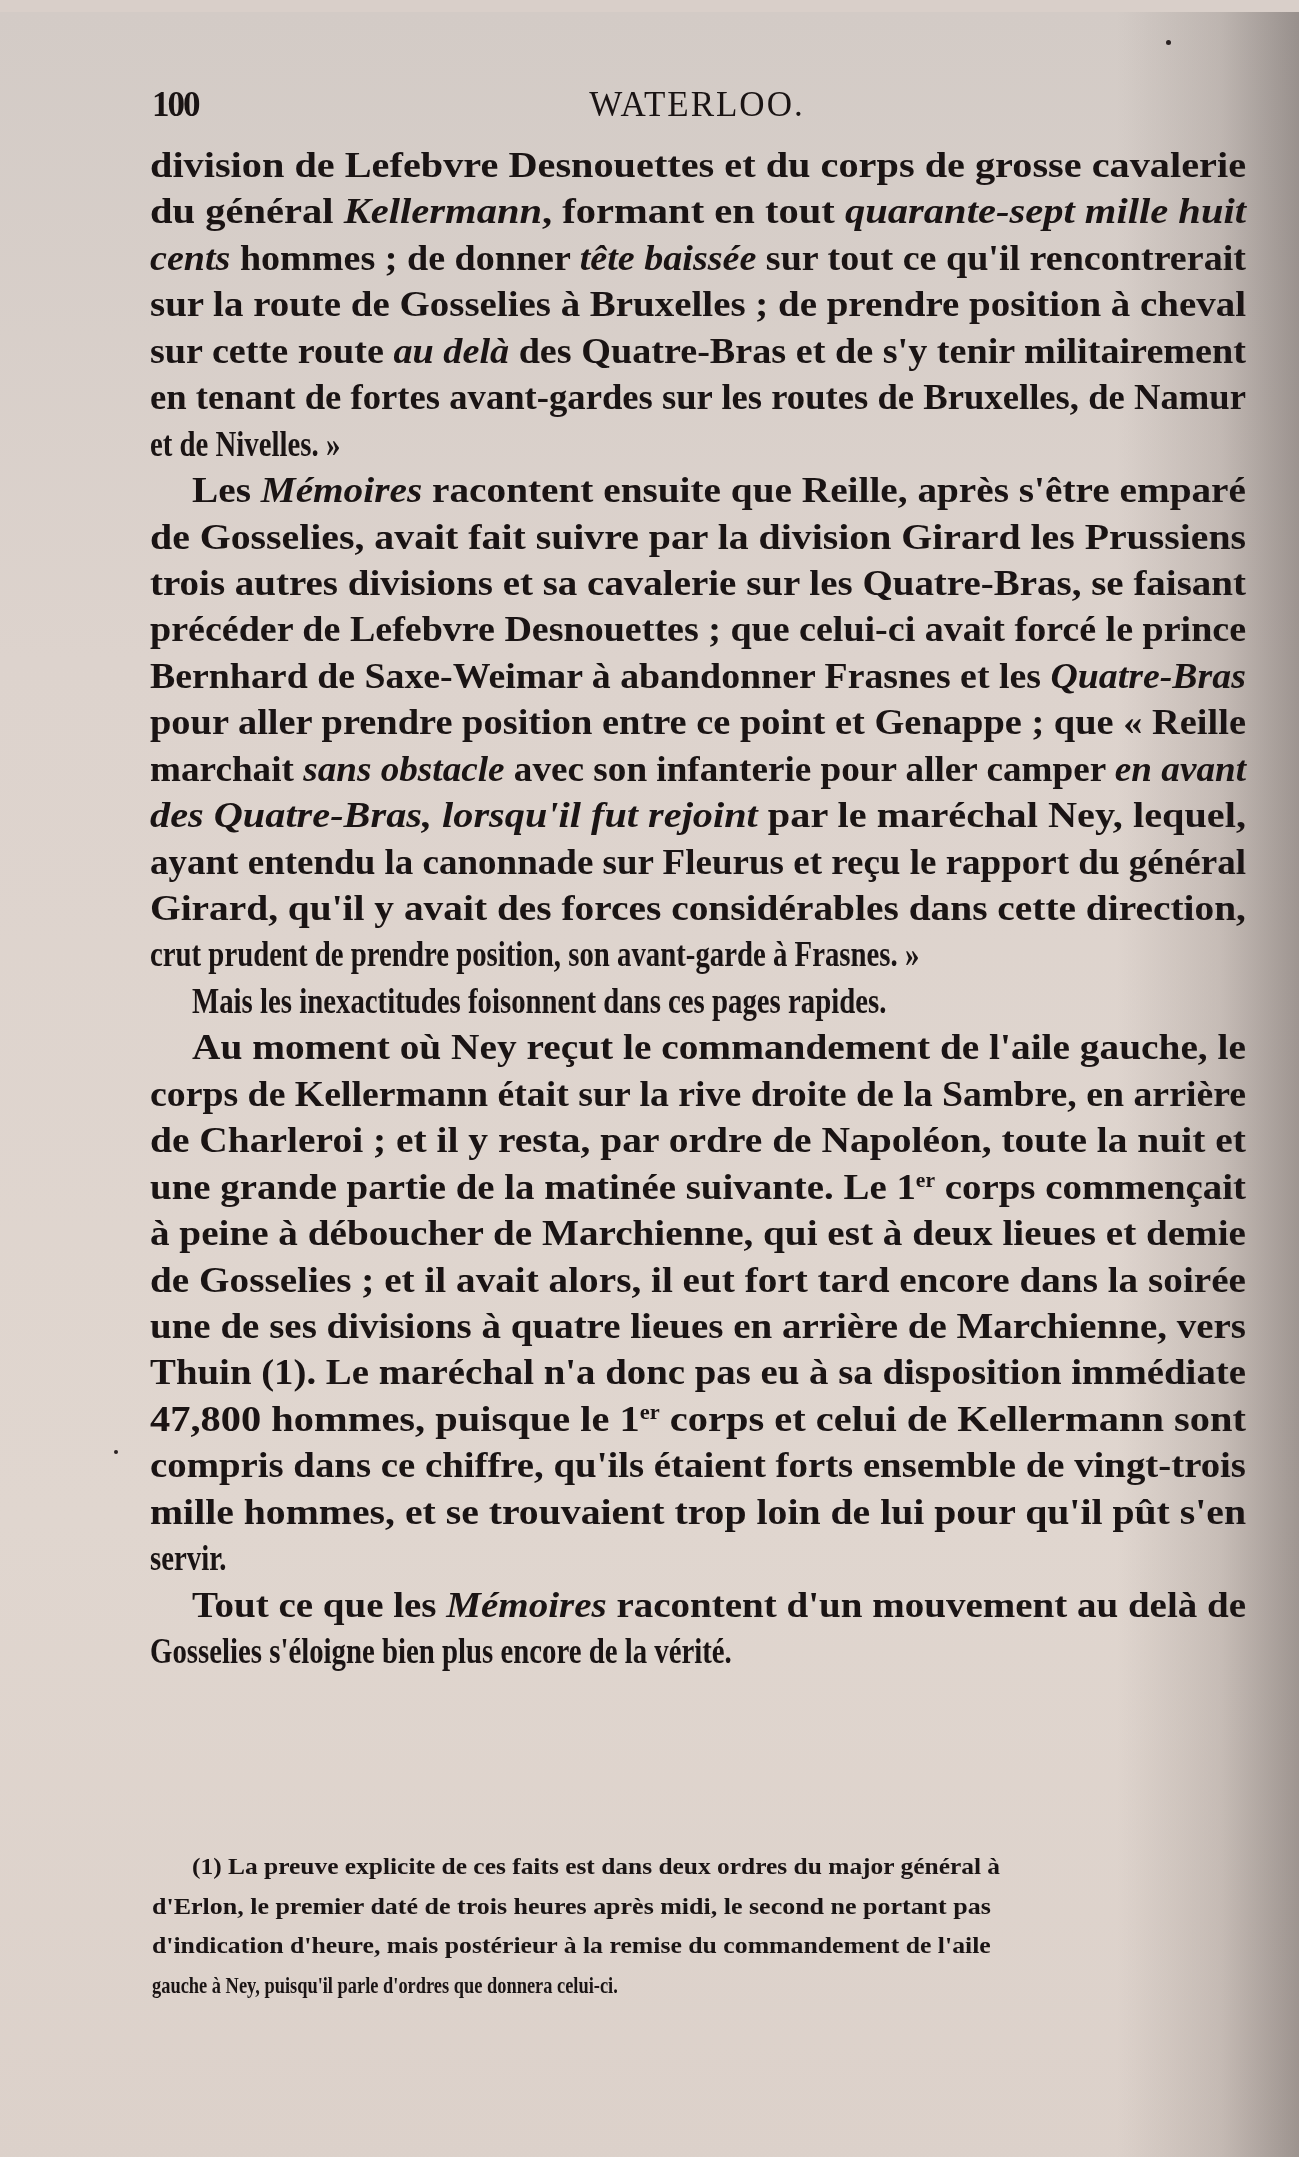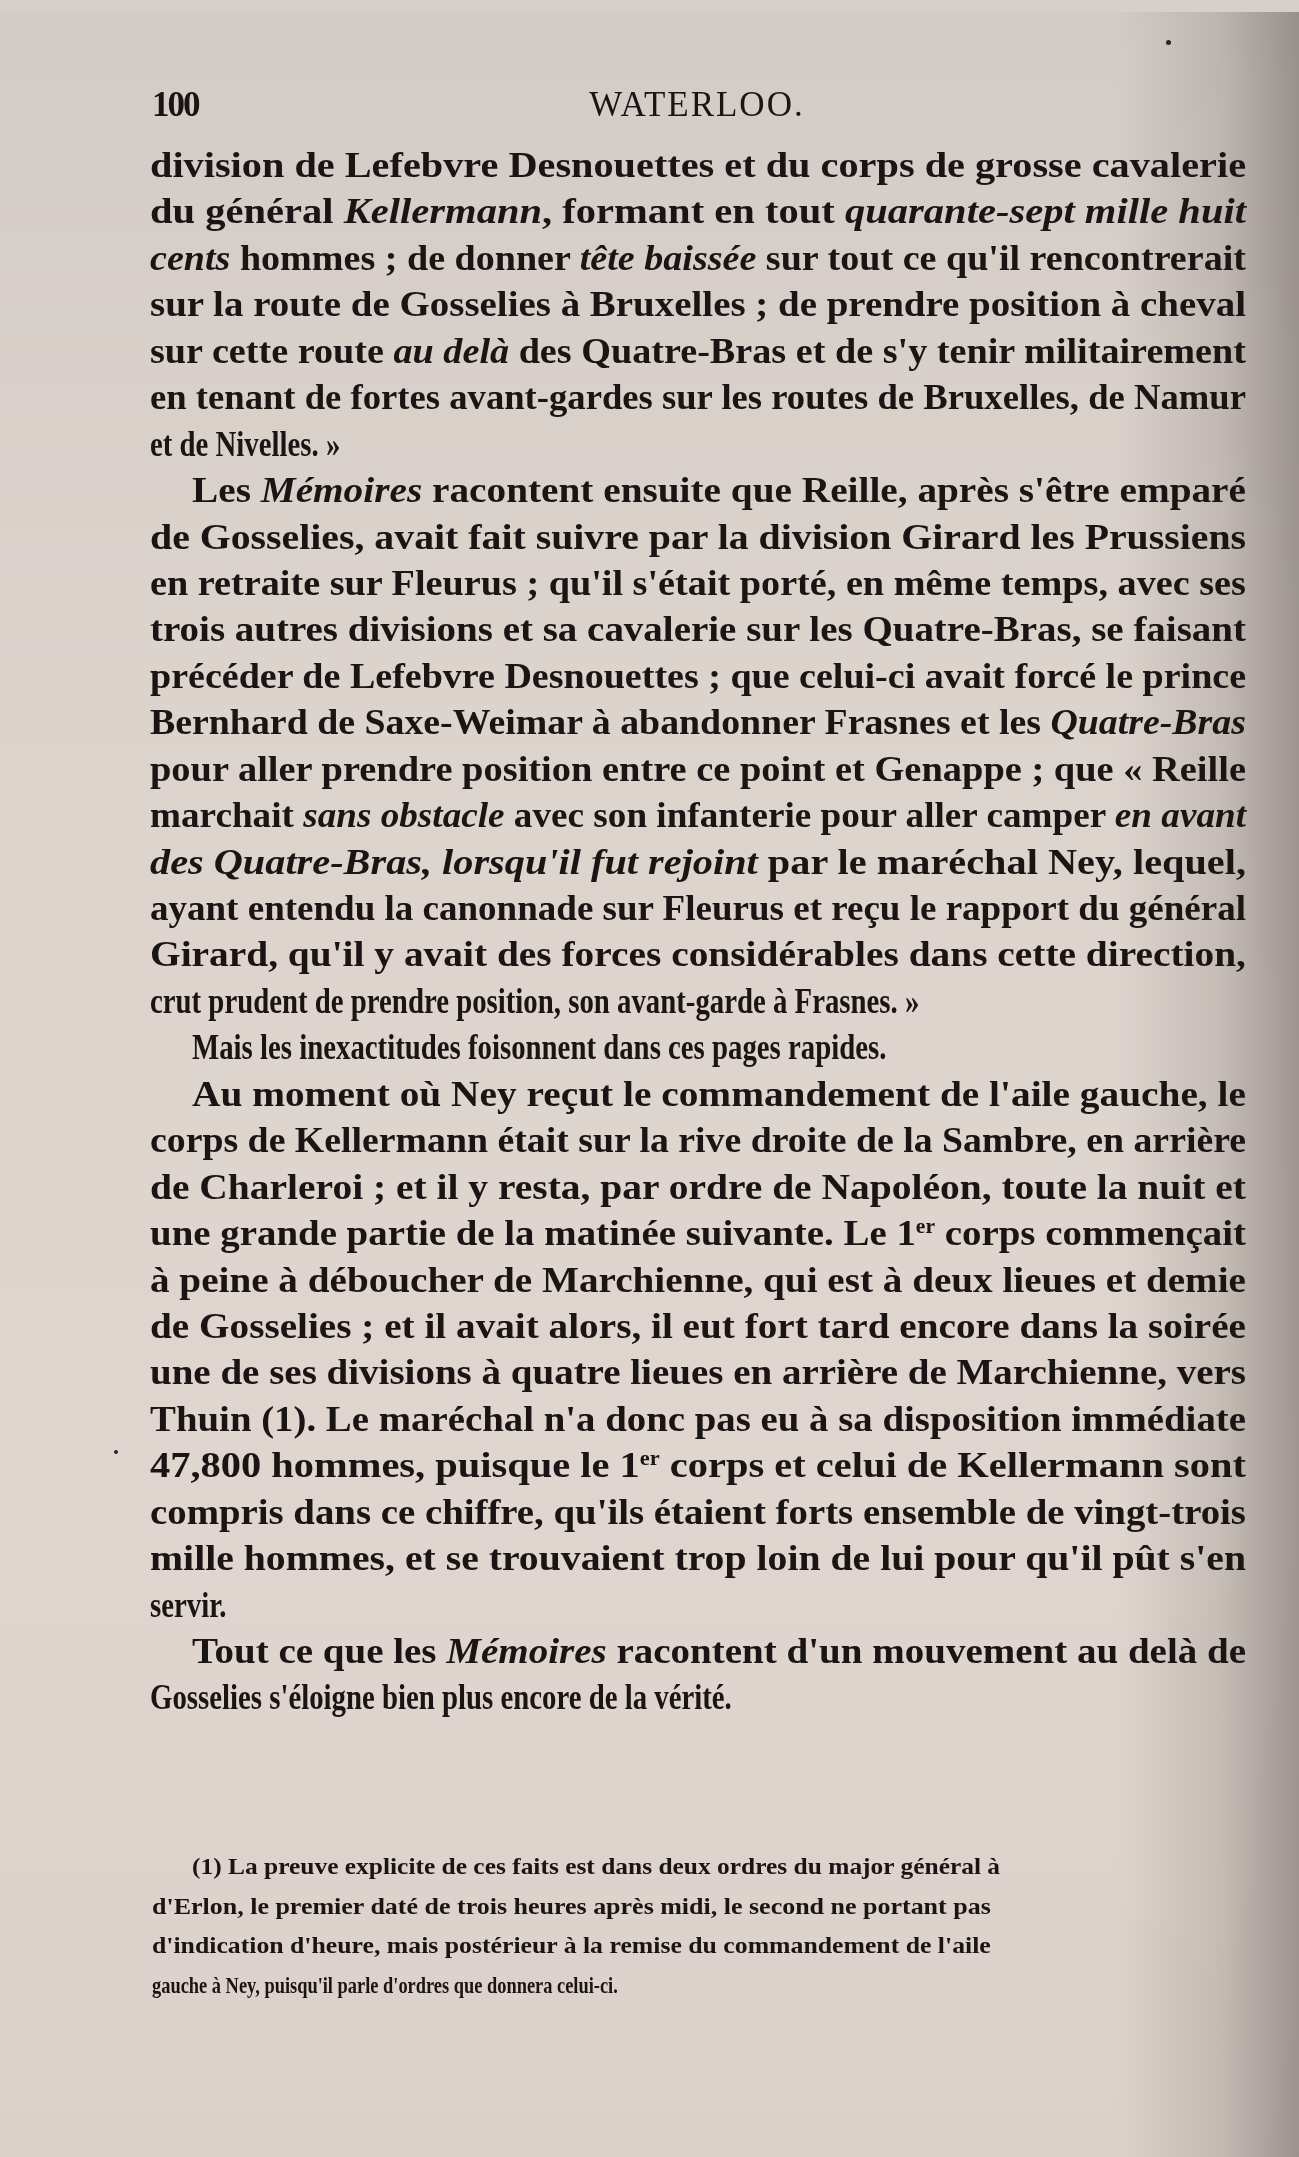--- a/index.html
+++ b/index.html
@@ -59,21 +59,20 @@
   <div class="body-text" id="body-text">
       <div class="line"><span class="inner" style="transform: scaleX(1.1189);"><span>division de Lefebvre Desnouettes et du corps de grosse cavalerie</span></span></div>
       <div class="line"><span class="inner" style="transform: scaleX(1.1263);"><span>du général </span><span class="it">Kellermann</span><span>, formant en tout </span><span class="it">quarante-sept mille huit</span></span></div>
       <div class="line"><span class="inner" style="transform: scaleX(1.0576);"><span class="it">cents</span><span> hommes ; de donner </span><span class="it">tête baissée</span><span> sur tout ce qu'il rencontrerait</span></span></div>
       <div class="line"><span class="inner" style="transform: scaleX(1.0816);"><span>sur la route de Gosselies à Bruxelles ; de prendre position à cheval</span></span></div>
       <div class="line"><span class="inner" style="transform: scaleX(1.0605);"><span>sur cette route </span><span class="it">au delà</span><span> des Quatre-Bras et de s'y tenir militairement</span></span></div>
       <div class="line"><span class="inner" style="transform: scaleX(1.018);"><span>en tenant de fortes avant-gardes sur les routes de Bruxelles, de Namur</span></span></div>
       <div class="line"><span class="inner" style="transform: scaleX(0.8);"><span>et de Nivelles. »</span></span></div>
       <div class="line indent"><span class="inner" style="transform: scaleX(1.0909);"><span>Les </span><span class="it">Mémoires</span><span> racontent ensuite que Reille, après s'être emparé</span></span></div>
       <div class="line"><span class="inner" style="transform: scaleX(1.1052);"><span>de Gosselies, avait fait suivre par la division Girard les Prussiens</span></span></div>
-      <div class="line"><span class="inner" style="transform: scaleX(1.0615);"><span>en retraite sur Fleurus ; qu'il s'était porté, en même temps, avec ses</span></span></div>
       <div class="line"><span class="inner" style="transform: scaleX(1.0827);"><span>trois autres divisions et sa cavalerie sur les Quatre-Bras, se faisant</span></span></div>
       <div class="line"><span class="inner" style="transform: scaleX(1.0562);"><span>précéder de Lefebvre Desnouettes ; que celui-ci avait forcé le prince</span></span></div>
       <div class="line"><span class="inner" style="transform: scaleX(1.0511);"><span>Bernhard de Saxe-Weimar à abandonner Frasnes et les </span><span class="it">Quatre-Bras</span></span></div>
       <div class="line"><span class="inner" style="transform: scaleX(1.0675);"><span>pour aller prendre position entre ce point et Genappe ; que « Reille</span></span></div>
       <div class="line"><span class="inner" style="transform: scaleX(1.0327);"><span>marchait </span><span class="it">sans obstacle</span><span> avec son infanterie pour aller camper </span><span class="it">en avant</span></span></div>
       <div class="line"><span class="inner" style="transform: scaleX(1.1191);"><span class="it">des Quatre-Bras, lorsqu'il fut rejoint</span><span> par le maréchal Ney, lequel,</span></span></div>
       <div class="line"><span class="inner" style="transform: scaleX(1.0284);"><span>ayant entendu la canonnade sur Fleurus et reçu le rapport du général</span></span></div>
       <div class="line"><span class="inner" style="transform: scaleX(1.0942);"><span>Girard, qu'il y avait des forces considérables dans cette direction,</span></span></div>
       <div class="line"><span class="inner" style="transform: scaleX(0.8);"><span>crut prudent de prendre position, son avant-garde à Frasnes. »</span></span></div>
       <div class="line indent"><span class="inner" style="transform: scaleX(0.8);"><span>Mais les inexactitudes foisonnent dans ces pages rapides.</span></span></div>

